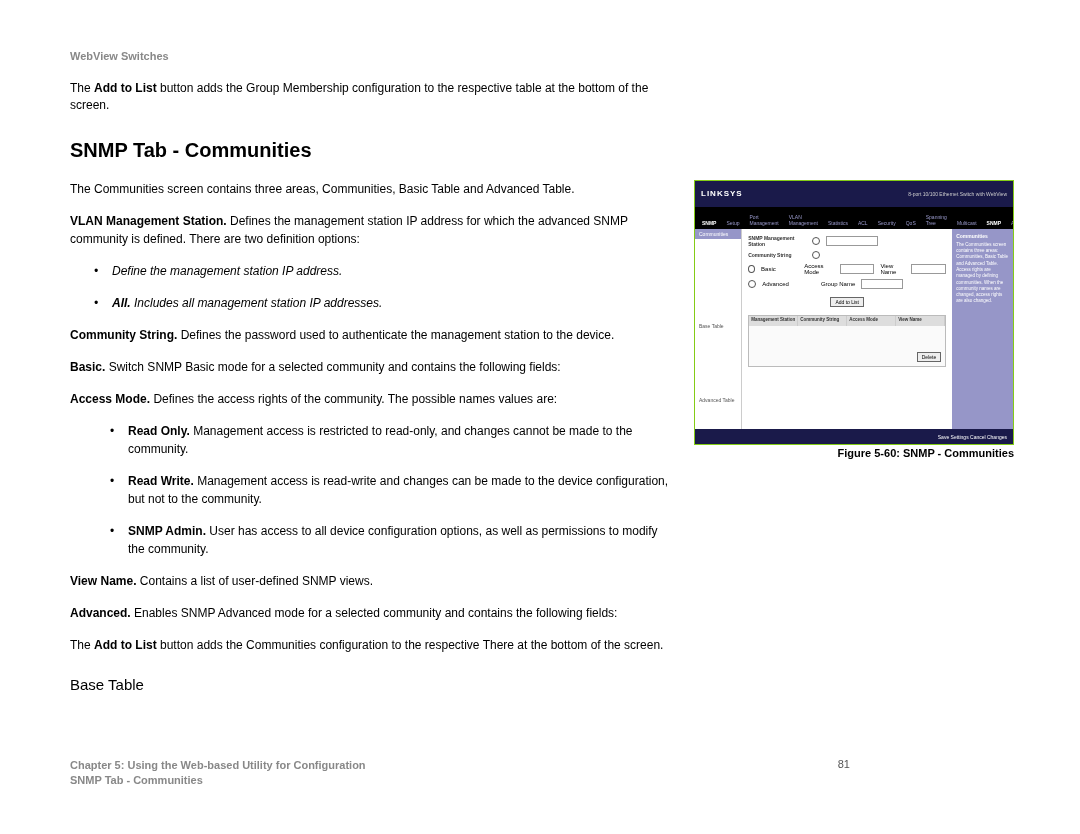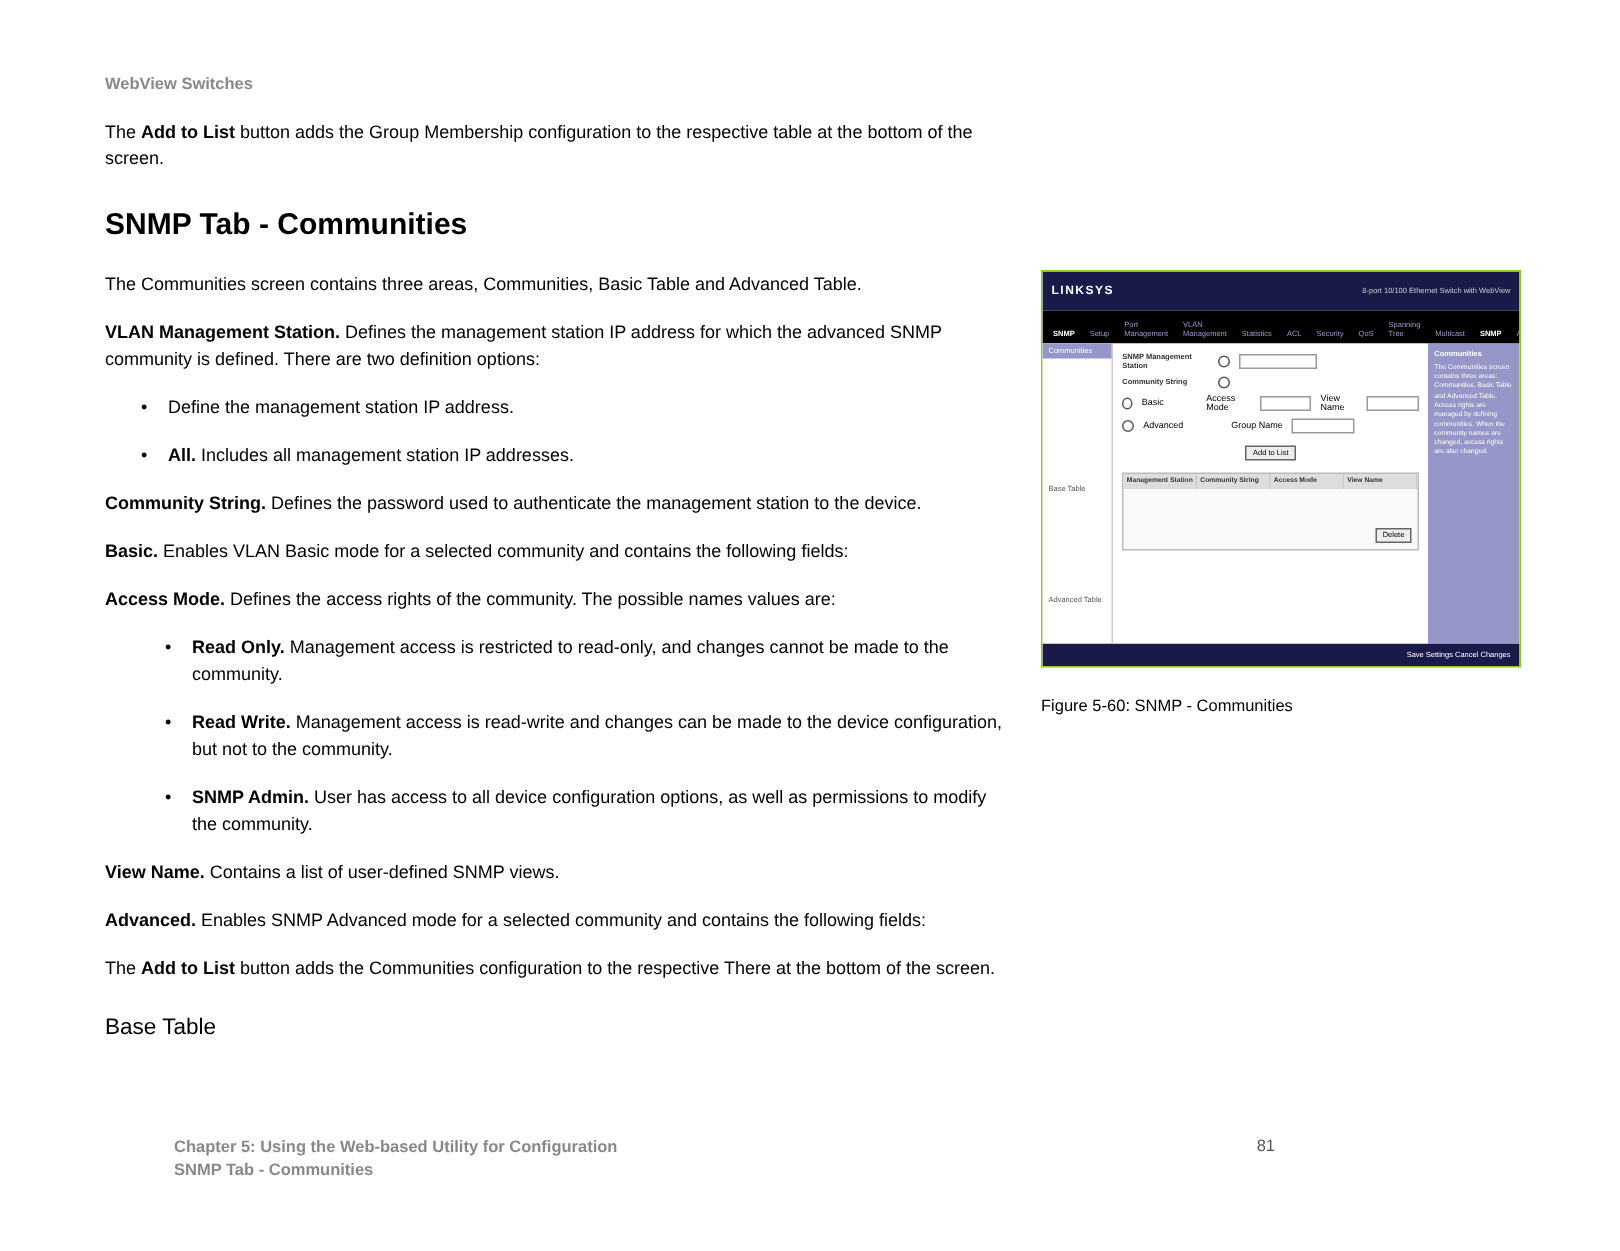--- a/index.html
+++ b/index.html
@@ -5,21 +5,21 @@
   html,body{margin:0;padding:0;background:#fff;font-family:Arial,Helvetica,sans-serif;color:#000;}
   .page{width:920px;height:834px;position:relative;box-sizing:border-box;padding:50px 29px 50px 70px;}
   .header{font-size:11px;font-weight:bold;color:#888;margin-bottom:18px;}
   .intro{font-size:12px;line-height:1.45;margin-bottom:24px;max-width:600px;}
   .b{font-weight:bold;}
   h2{font-size:20px;font-weight:bold;margin:0 0 18px 0;}
   .columns{display:flex;align-items:flex-start;gap:24px;}
   .left{flex:0 0 600px;font-size:12px;line-height:1.5;}
   .left p{margin:0 0 14px 0;}
   .bullets{margin:0 0 14px 0;padding-left:24px;list-style:none;}
-  .bullets li{position:relative;margin-bottom:14px;padding-left:18px;}
+  .bullets li{position:relative;margin-bottom:14px;padding-left:18px;font-style:italic;}
   .bullets li::before{content:"•";position:absolute;left:0;top:0;}
   .sub-bullets{margin:0 0 14px 0;padding-left:40px;list-style:none;}
   .sub-bullets li{position:relative;margin-bottom:14px;padding-left:18px;}
   .sub-bullets li::before{content:"•";position:absolute;left:0;top:0;}
   h3{font-size:15px;font-weight:normal;margin:20px 0 12px 0;}
   .right{flex:0 0 320px;}
   .fig{width:320px;height:265px;border:1px solid #84cc16;box-sizing:border-box;background:#fcfcfc;position:relative;overflow:hidden;font-size:6px;}
   .fig-topbar{height:26px;background:#1a1a4a;color:#fff;display:flex;align-items:center;padding:0 6px;justify-content:space-between;}
   .fig-logo{font-weight:bold;font-size:8px;letter-spacing:1px;}
   .fig-prod{font-size:5px;color:#ccc;}
@@ -37,22 +37,22 @@
   .fig-radio{width:6px;height:6px;border:1px solid #555;border-radius:50%;display:inline-block;}
   .fig-select{border:1px solid #999;height:8px;width:40px;background:#fff;display:inline-block;}
   .fig-btn{border:1px solid #666;background:#eee;padding:1px 4px;font-size:5px;display:inline-block;margin-top:4px;}
   .fig-table{margin-top:8px;border:1px solid #bbb;height:50px;background:#fafafa;position:relative;}
   .fig-thead{background:#ddd;height:10px;display:flex;font-size:4.5px;color:#333;font-weight:bold;}
   .fig-thead span{flex:1;padding:1px 2px;border-right:1px solid #ccc;}
   .fig-delete{position:absolute;right:4px;bottom:4px;border:1px solid #666;background:#eee;padding:1px 4px;font-size:5px;}
   .fig-rightpane{width:64px;background:#9696c8;color:#fff;padding:4px;font-size:4.5px;line-height:1.4;}
   .fig-rightpane .t{font-weight:bold;margin-bottom:2px;font-size:5px;}
   .fig-footer{height:16px;background:#1a1a4a;color:#fff;display:flex;align-items:center;justify-content:flex-end;padding:0 6px;font-size:5px;gap:6px;}
-  .caption{text-align:left;font-size:11px;font-weight:normal;margin-top:20px;}
-  .page-footer{position:absolute;bottom:46px;left:70px;right:70px;display:flex;justify-content:space-between;font-size:11px;color:#888;margin-left:46px;}
+  .caption{text-align:right;font-size:11px;font-weight:bold;margin-top:2px;}
+  .page-footer{position:absolute;bottom:46px;left:70px;right:70px;display:flex;justify-content:space-between;font-size:11px;color:#888;}
   .page-footer .ft{font-weight:bold;line-height:1.35;}
   .page-footer .pg{font-weight:normal;color:#555;}
 </style>
 </head>
 <body>
 <div class="page">
 
 <div class="header">WebView Switches</div>
 
 <p class="intro">
@@ -63,21 +63,21 @@
 
 <div class="columns">
   <div class="left">
     <p>The Communities screen contains three areas, Communities, Basic Table and Advanced Table.</p>
     <p><span class="b">VLAN Management Station.</span><span> Defines the management station IP address for which the advanced SNMP community is defined. There are two definition options:</span></p>
     <ul class="bullets">
       <li><span>Define the management station IP address.</span></li>
       <li><span class="b">All.</span><span> Includes all management station IP addresses.</span></li>
     </ul>
     <p><span class="b">Community String.</span><span> Defines the password used to authenticate the management station to the device.</span></p>
-    <p><span class="b">Basic.</span><span> Enables VLAN Basic mode for a selected community and contains the following fields:</span></p>
+    <p><span class="b">Basic.</span><span> Switch SNMP Basic mode for a selected community and contains the following fields:</span></p>
     <p><span class="b">Access Mode.</span><span> Defines the access rights of the community. The possible names values are:</span></p>
     <ul class="sub-bullets">
       <li><span class="b">Read Only.</span><span> Management access is restricted to read-only, and changes cannot be made to the community.</span></li>
       <li><span class="b">Read Write.</span><span> Management access is read-write and changes can be made to the device configuration, but not to the community.</span></li>
       <li><span class="b">SNMP Admin.</span><span> User has access to all device configuration options, as well as permissions to modify the community.</span></li>
     </ul>
     <p><span class="b">View Name.</span><span> Contains a list of user-defined SNMP views.</span></p>
     <p><span class="b">Advanced.</span><span> Enables SNMP Advanced mode for a selected community and contains the following fields:</span></p>
     <p><span>The </span><span class="b">Add to List</span><span> button adds the Communities configuration to the respective There at the bottom of the screen.</span></p>
     <h3>Base Table</h3>

